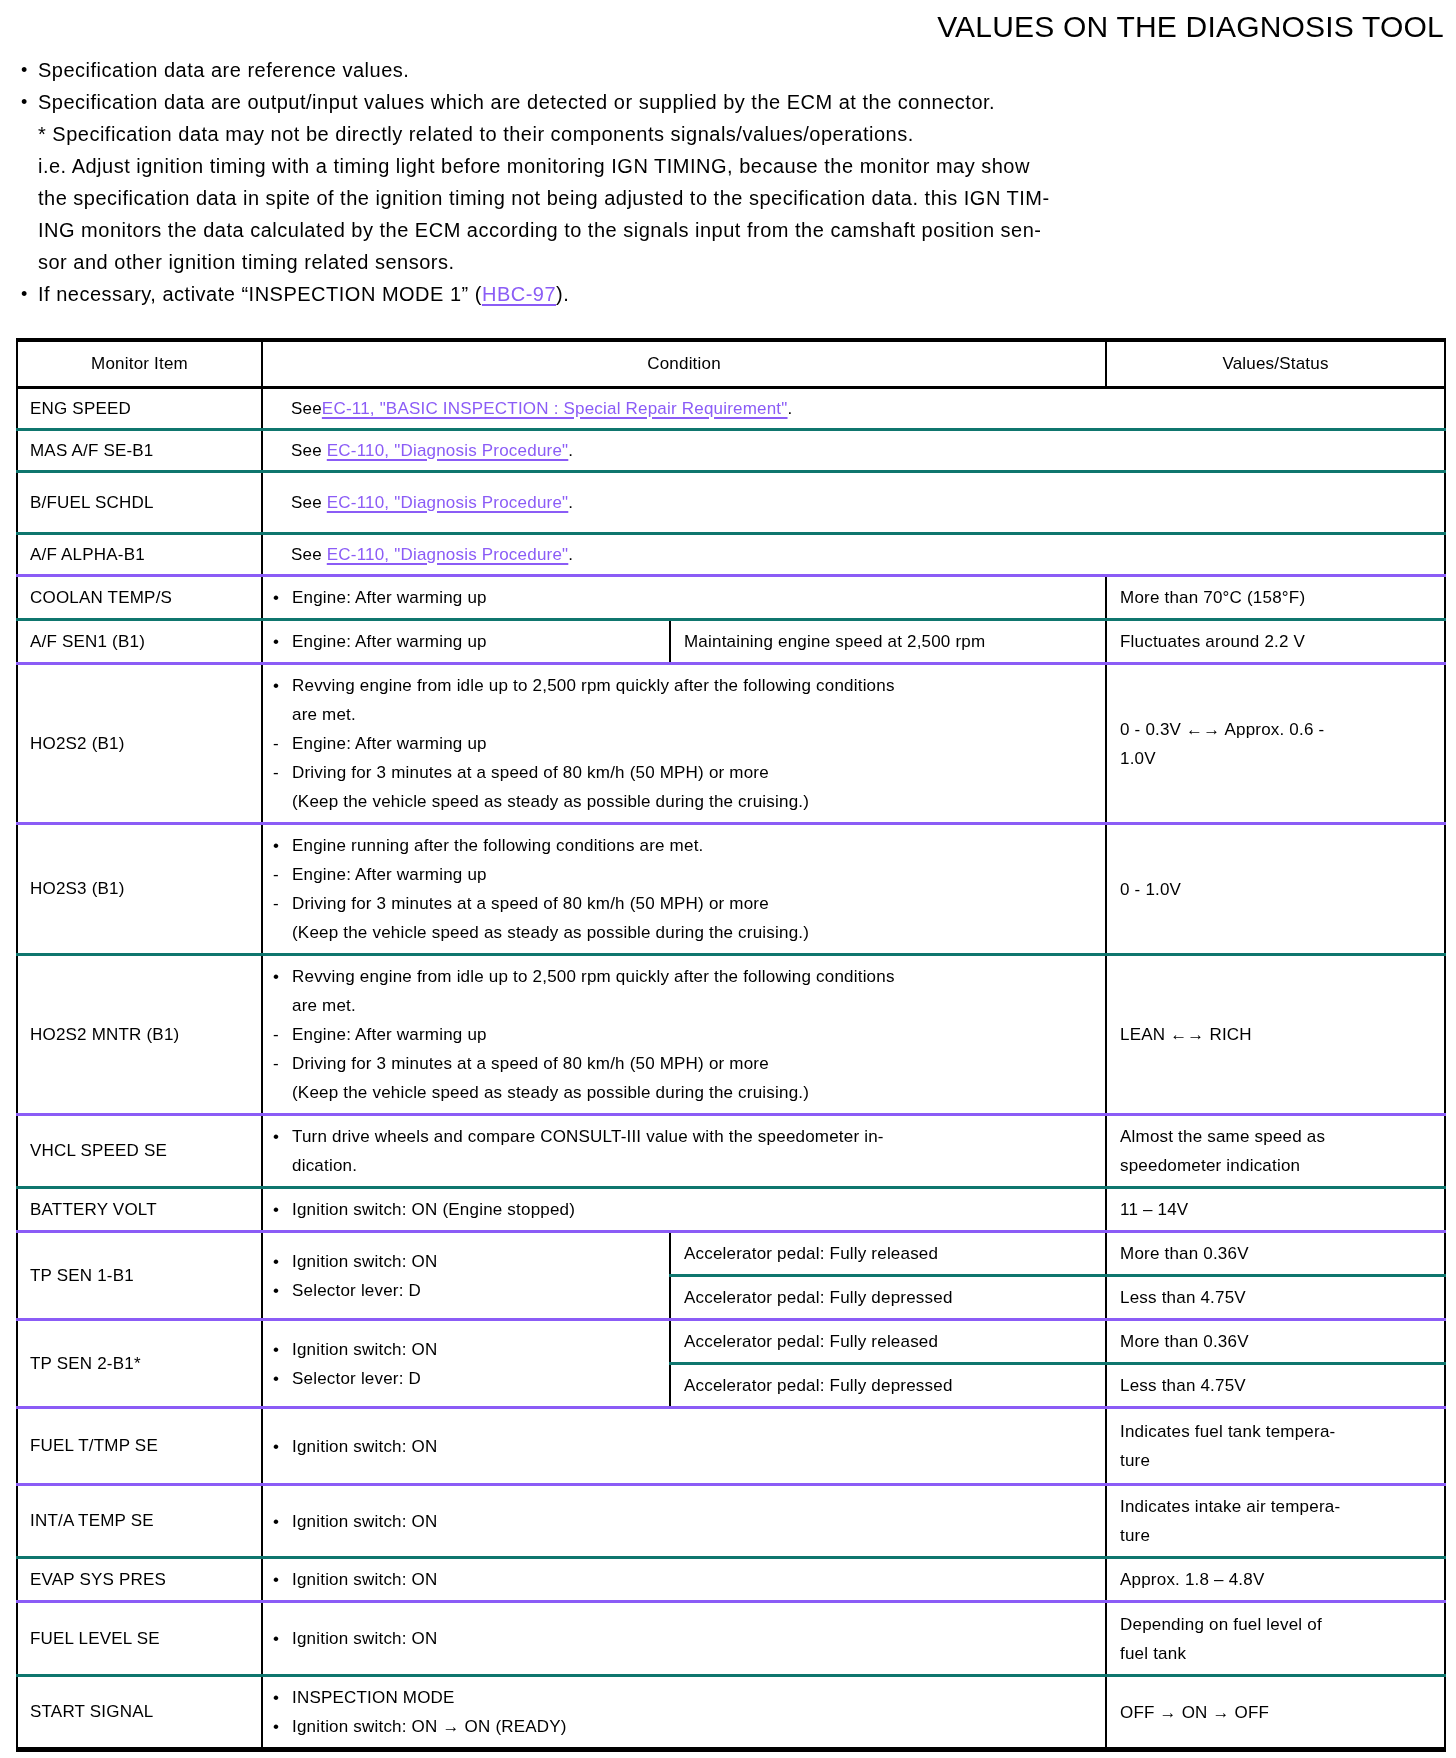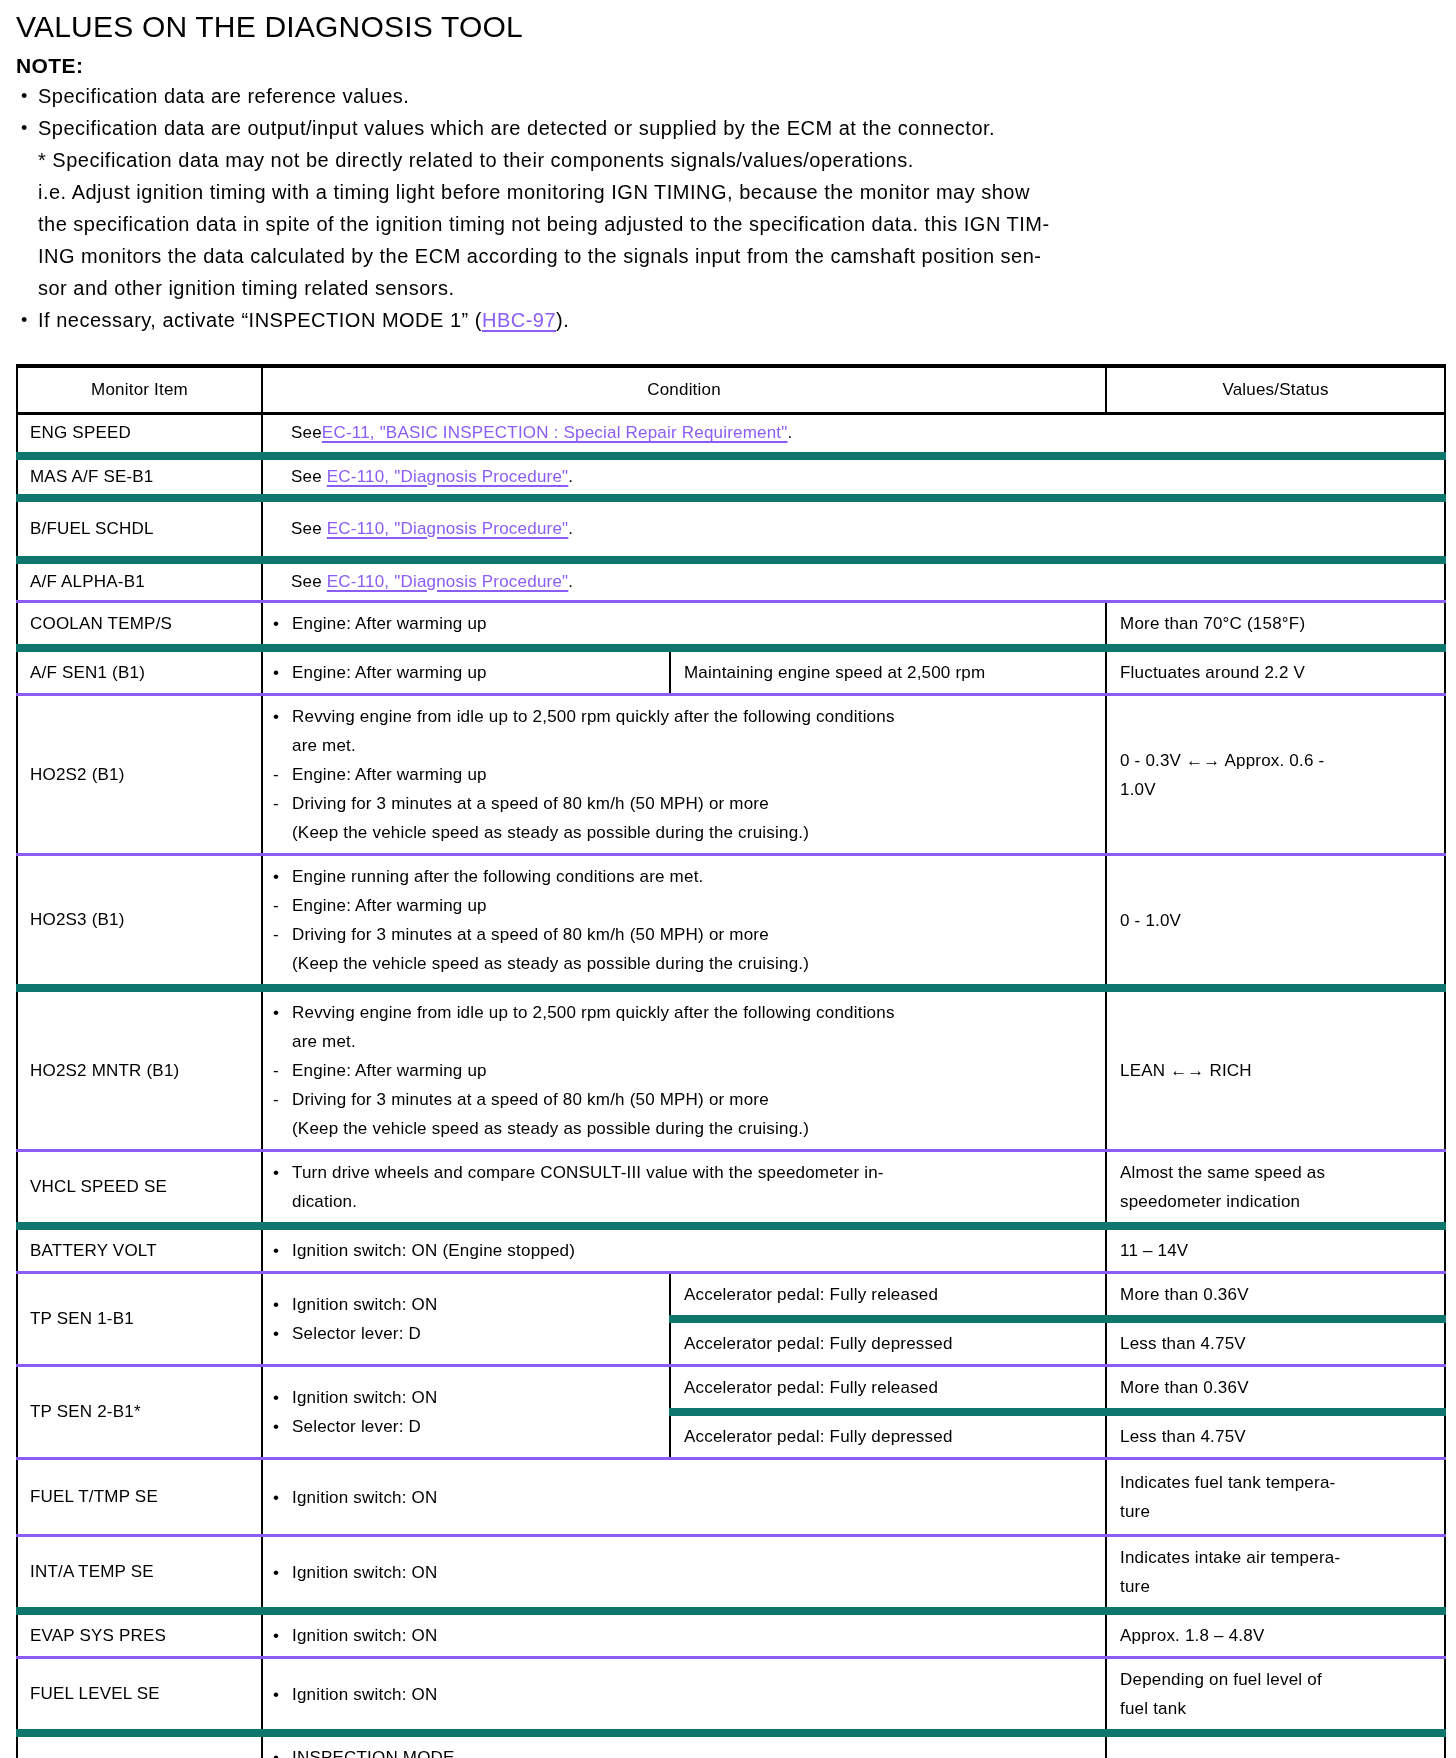--- a/index.html
+++ b/index.html
@@ -11,20 +11,21 @@
     -webkit-font-smoothing: antialiased;
   }
   .page { padding: 6px 12px 0 16px; }
 
   
   .title {
     font-size: 30px;
     font-weight: 400;
     margin: 4px 0 10px 0;
     letter-spacing: 0.2px;
+    text-align: right;
   }
   .note-label {
     font-size: 21px;
     font-weight: 700;
     letter-spacing: 0.4px;
     margin-bottom: 2px;
   }
   .notes { list-style: none; margin: 0; padding: 0; }
   .notes li {
     display: flex;
@@ -62,21 +63,21 @@
     border-left: 2px solid #000;
     vertical-align: middle;
     overflow: hidden;
   }
   .spec th {
     font-weight: 400;
     height: 42px;
     text-align: center;
     border-bottom: 3px solid #000;
   }
-  tr.bt-thin  > td { border-top: 8px solid #0f766e; }
+  tr.bt-thin  > td { border-top: 3px solid #0f766e; }
   tr.bt-thick > td { border-top: 3px solid #8b5cf6; }
 
   td.mon  { padding: 4px 6px 4px 12px; }
   td.cond { padding: 6px 10px 6px 6px; }
   td.cond2{ padding: 4px 8px 4px 13px; line-height: 29px; }
   td.val  { padding: 6px 8px 6px 13px; line-height: 29px; }
   td.link-cell { padding: 6px 10px 6px 28px; }
 
   .bl { display: flex; align-items: flex-start; line-height: 29px; }
   .bl .m { flex: none; width: 14px; margin-right: 9px; text-align: center; }
@@ -86,21 +87,20 @@
   .h44 { height: 44px; } .h46 { height: 62px; } .h70 { height: 70px; }
   .h71 { height: 71px; } .h74 { height: 74px; } .h77 { height: 77px; }
   .h130 { height: 130px; } .h156 { height: 156px; } .h158 { height: 158px; }
 </style>
 </head>
 <body>
 
 <div class="page">
 
   <h1 class="title">VALUES ON THE DIAGNOSIS TOOL</h1>
-  <div class="note-label">NOTE:</div>
 
   <ul class="notes">
     <li>
       <span class="blt">•</span>
       <div class="ntext">Specification data are reference values.</div>
     </li>
     <li>
       <span class="blt">•</span>
       <div class="ntext pre">Specification data are output/input values which are detected or supplied by the ECM at the connector.
 * Specification data may not be directly related to their components signals/values/operations.

